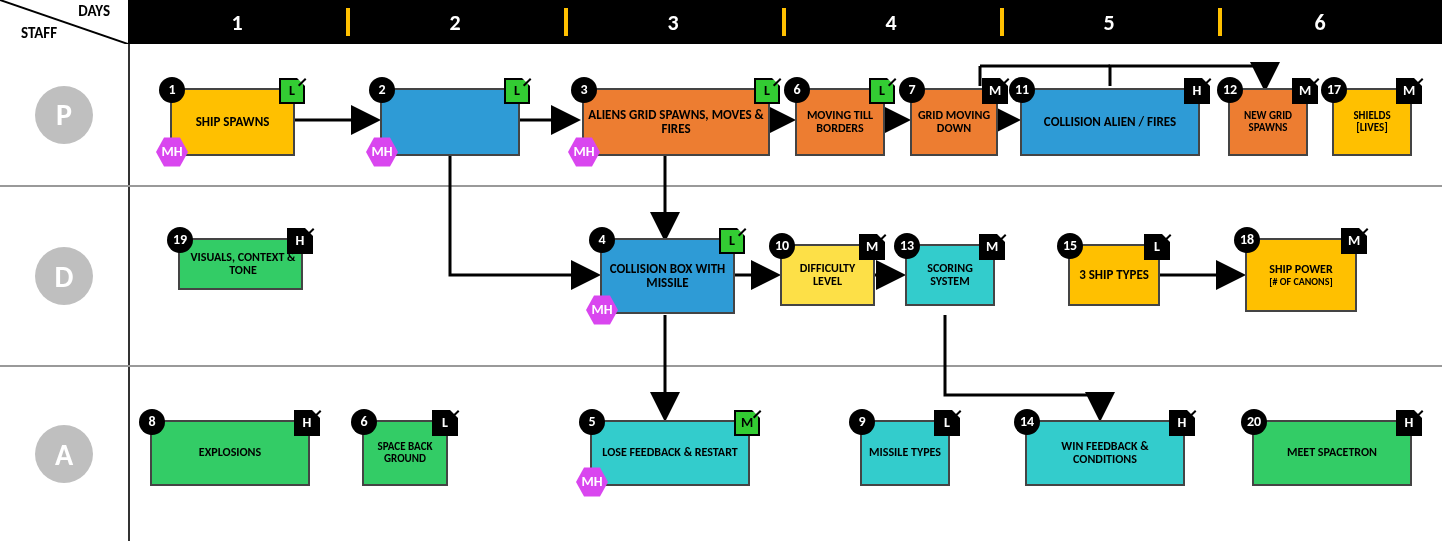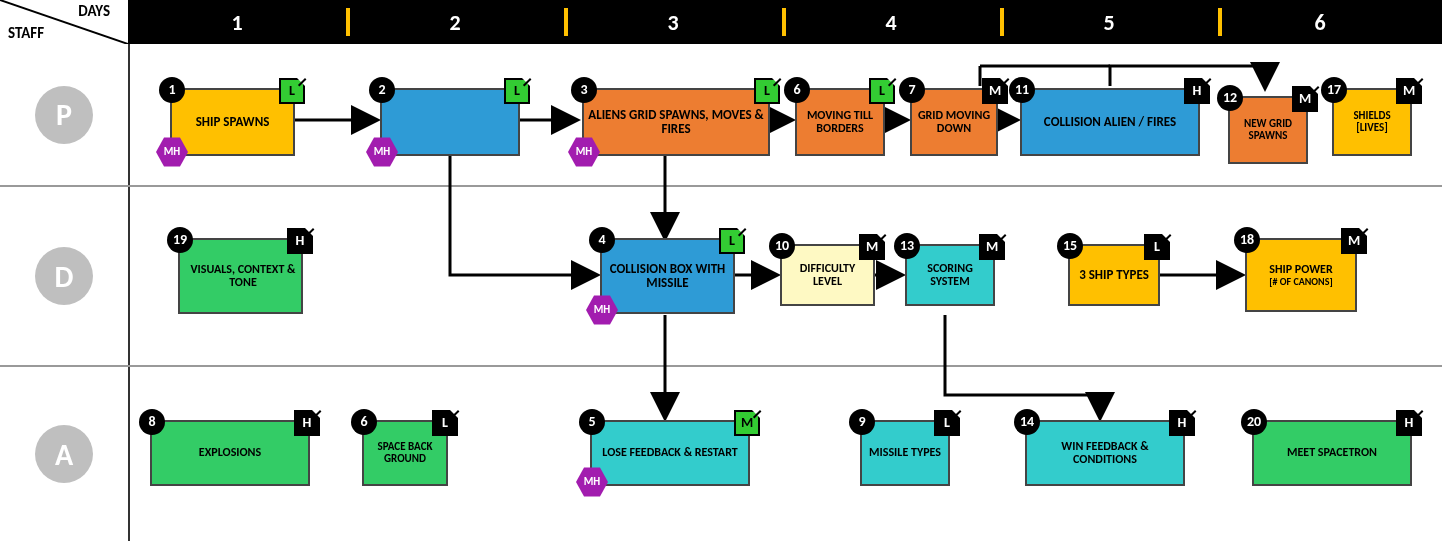--- a/index.html
+++ b/index.html
@@ -94,21 +94,21 @@
     text-align: center;
     font-weight: 700;
     padding: 4px;
     line-height: 1.1;
   }
   .card .txt {
     width: 100%;
   }
   .c-orange  { background: #ffc000; color: #000; font-size: 13px; }
   .c-blue    { background: #2e9bd6; color: #000; font-size: 13px; }
-  .c-blue2   { background: #fef9c3; color: #000; font-size: 12px; }
+  .c-blue2   { background: #fde047; color: #000; font-size: 12px; }
   .c-darkor  { background: #ed7d31; color: #000; font-size: 13px; }
   .c-cyan    { background: #33cccc; color: #000; font-size: 12px; }
   .c-green   { background: #33cc66; color: #000; font-size: 12px; }
 
   
   .num-badge {
     position: absolute;
     width: 26px; height: 26px;
     border-radius: 50%;
     background: #000;
@@ -152,47 +152,47 @@
   .pri-H { background: #000; color: #fff; }
 
   
   .mh-badge {
     position: absolute;
     left: -16px; bottom: -14px;
     width: 32px; height: 32px;
   }
   .mh-badge .hex {
     width: 32px; height: 32px;
-    background: #a21caf;
+    background: #d946ef;
     clip-path: polygon(25% 5%, 75% 5%, 100% 50%, 75% 95%, 25% 95%, 0% 50%);
     display: flex; align-items: center; justify-content: center;
     color: #fff;
     font-weight: 700;
-    font-size: 11px;
+    font-size: 14px;
   }
 
   
   svg.arrows {
     position: absolute;
     left: 0; top: 0;
     width: 1442px; height: 541px;
     pointer-events: none;
   }
 
   .small { font-size: 10px; font-weight: 700; }
 </style>
 </head>
 <body>
 
 <div class="header-tri">
   <svg viewBox="0 0 128 44">
     <polyline points="0,0 128,44" stroke="#000" stroke-width="2" fill="none"></polyline>
   </svg>
   <div class="abs axis-label" style="right:6px;top:2px;">DAYS</div>
-  <div class="abs axis-label" style="left:8px;bottom:2px;margin-top:40px;">STAFF</div>
+  <div class="abs axis-label" style="left:21px;bottom:2px;margin-top:40px;">STAFF</div>
 </div>
 
 <div class="days-bar">
   <div class="day-slot" style="left:0;width:218px;">1</div>
   <div class="day-slot" style="left:218px;width:218px;">2</div>
   <div class="day-slot" style="left:436px;width:218px;">3</div>
   <div class="day-slot" style="left:654px;width:218px;">4</div>
   <div class="day-slot" style="left:872px;width:218px;">5</div>
   <div class="day-slot" style="left:1090px;width:204px;">6</div>
   <div class="day-tick" style="left:218px;"></div>
@@ -292,33 +292,33 @@
   <span class="pri-tag pri-M">M</span>
   <span class="txt">GRID MOVING DOWN</span>
 </div>
 
 <div class="card c-blue" style="left:1020px;top:88px;width:180px;height:68px;">
   <span class="num-badge">11</span>
   <span class="pri-tag pri-H">H</span>
   <span class="txt">COLLISION ALIEN / FIRES</span>
 </div>
 
-<div class="card c-darkor" style="left:1228px;top:88px;width:80px;height:68px;font-size:11px;margin-top:8px;">
+<div class="card c-darkor" style="left:1228px;top:88px;width:80px;height:68px;font-size:11px;">
   <span class="num-badge">12</span>
   <span class="pri-tag pri-M">M</span>
   <span class="txt">NEW GRID SPAWNS</span>
 </div>
 
 <div class="card c-orange" style="left:1332px;top:88px;width:80px;height:68px;font-size:11px;">
   <span class="num-badge">17</span>
   <span class="pri-tag pri-M">M</span>
   <span class="txt">SHIELDS [LIVES]</span>
 </div>
 
-<div class="card c-green" style="left:178px;top:238px;width:125px;height:76px;padding-left:9px;">
+<div class="card c-green" style="left:178px;top:238px;width:125px;height:52px;padding-left:9px;">
   <span class="num-badge">19</span>
   <span class="pri-tag pri-H">H</span>
   <span class="txt">VISUALS, CONTEXT &amp; TONE</span>
 </div>
 
 <div class="card c-blue" style="left:600px;top:238px;width:135px;height:76px;">
   <span class="num-badge">4</span>
   <span class="pri-tag pri-L">L</span>
   <span class="txt">COLLISION BOX WITH MISSILE</span>
   <div class="mh-badge">

